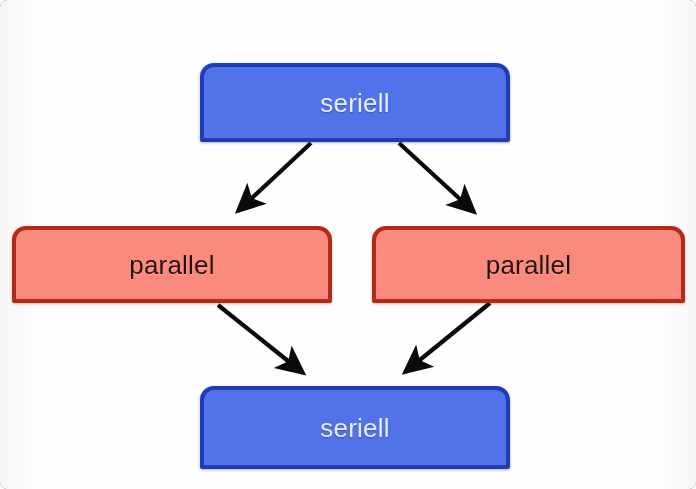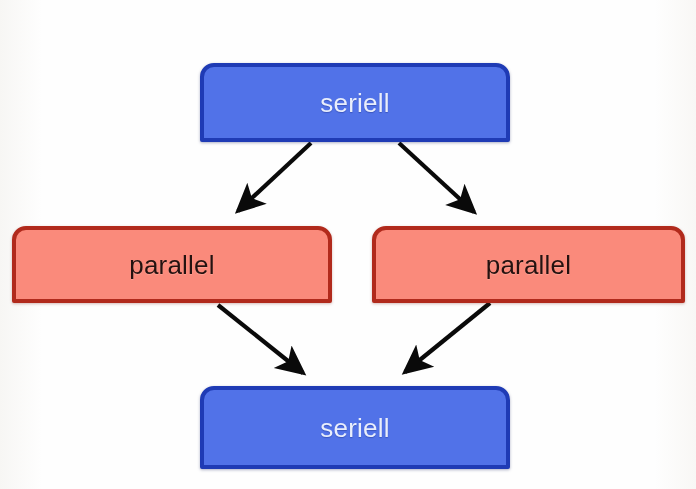--- a/index.html
+++ b/index.html
@@ -68,21 +68,21 @@
     left: 0;
     top: 0;
     width: 696px;
     height: 489px;
     z-index: 2;
   }
 </style>
 </head>
 <body>
 
-<div id="canvas" style="background: #0f766e;">
+<div id="canvas" style="background: #0f766e; border-radius: 7px;">
 
   <svg id="edges" viewBox="0 0 696 489" width="696" height="489" xmlns="http://www.w3.org/2000/svg">
     <defs>
       <marker id="arrowhead" markerWidth="7.5" markerHeight="7.5" refX="6.2" refY="3.75" orient="auto" markerUnits="strokeWidth">
         <path d="M 0 0.35 L 7.2 3.75 L 0 7.15 L 1.7 3.75 Z" fill="#0a0a0a"></path>
       </marker>
     </defs>
 
     <line x1="311" y1="143" x2="238" y2="211" stroke="#0a0a0a" stroke-width="4.2" stroke-linecap="butt" marker-end="url(#arrowhead)"></line>
 

